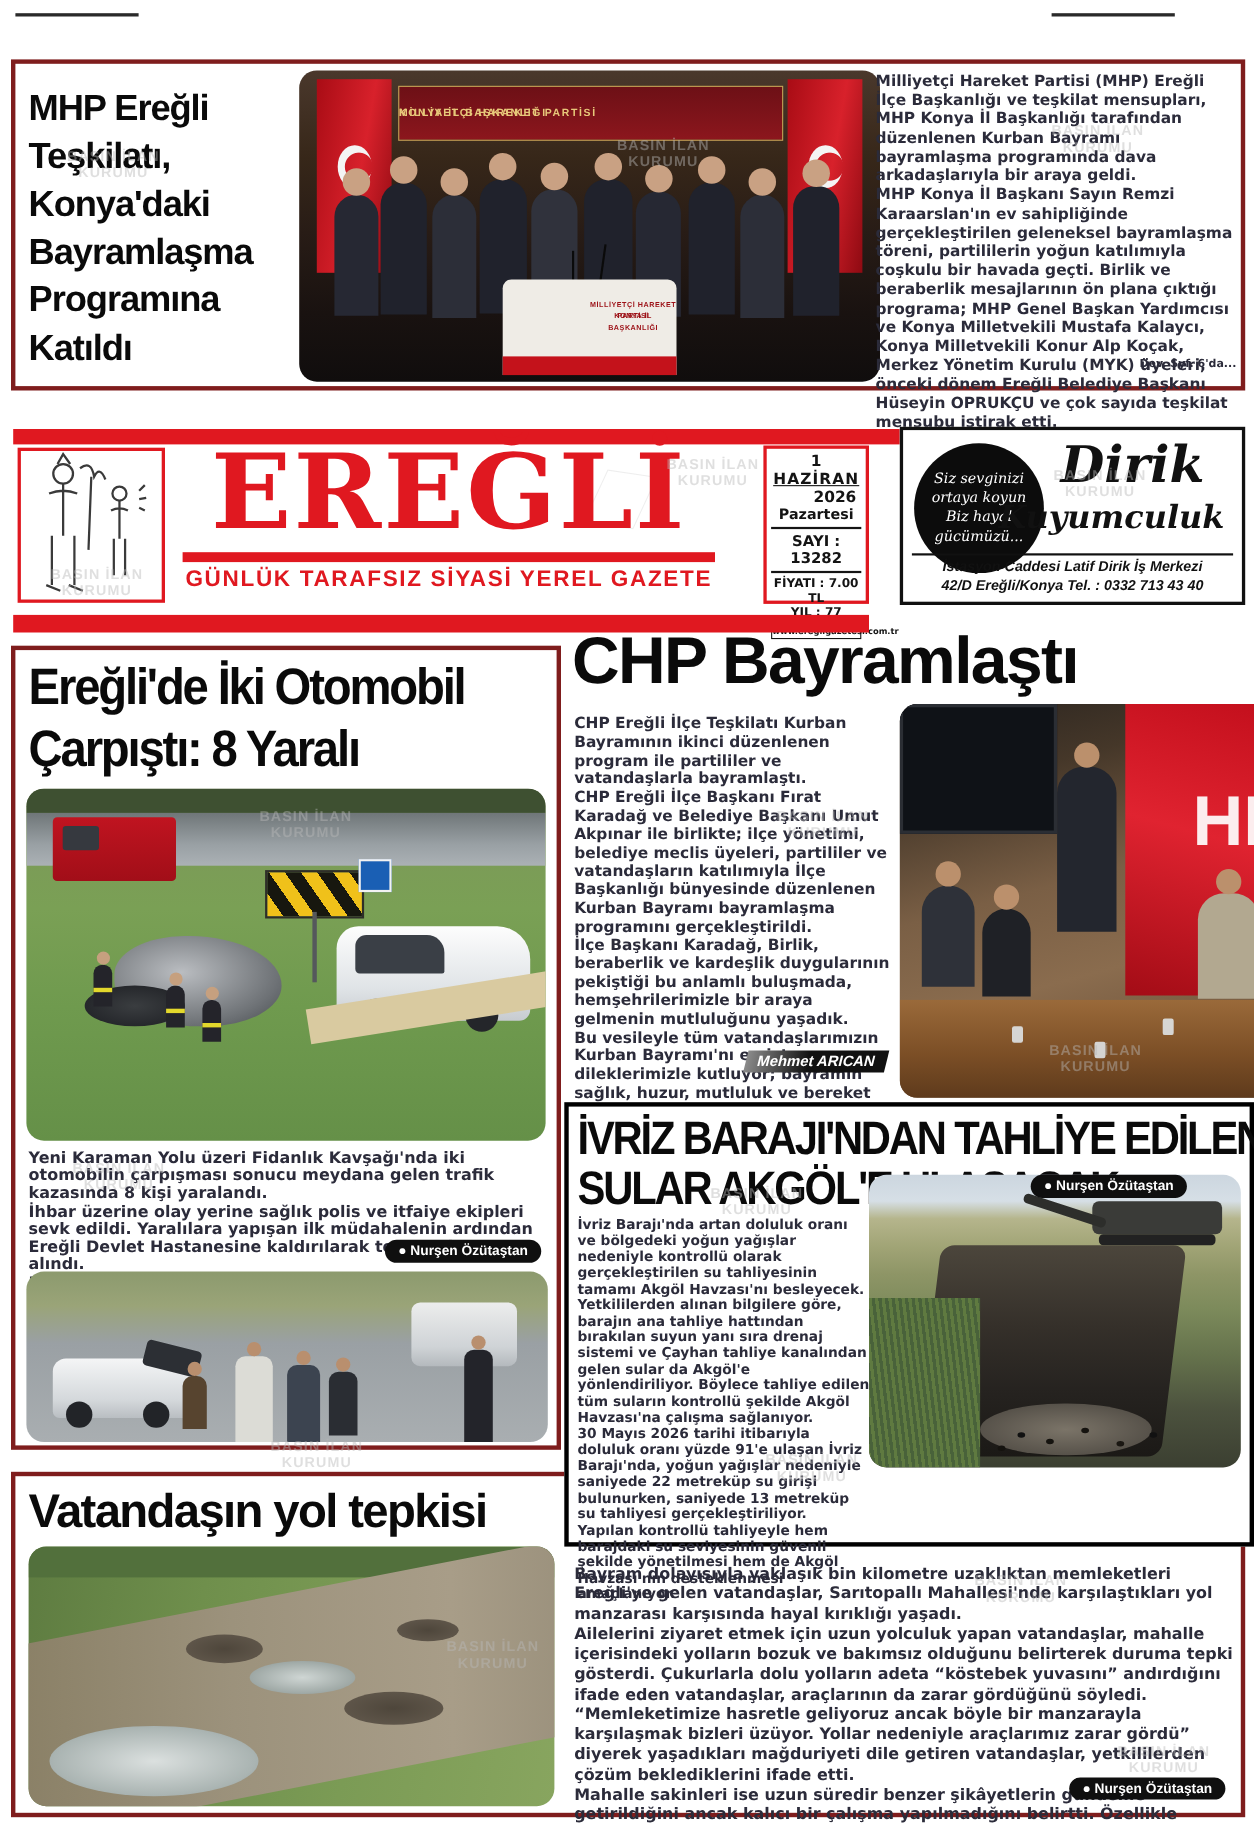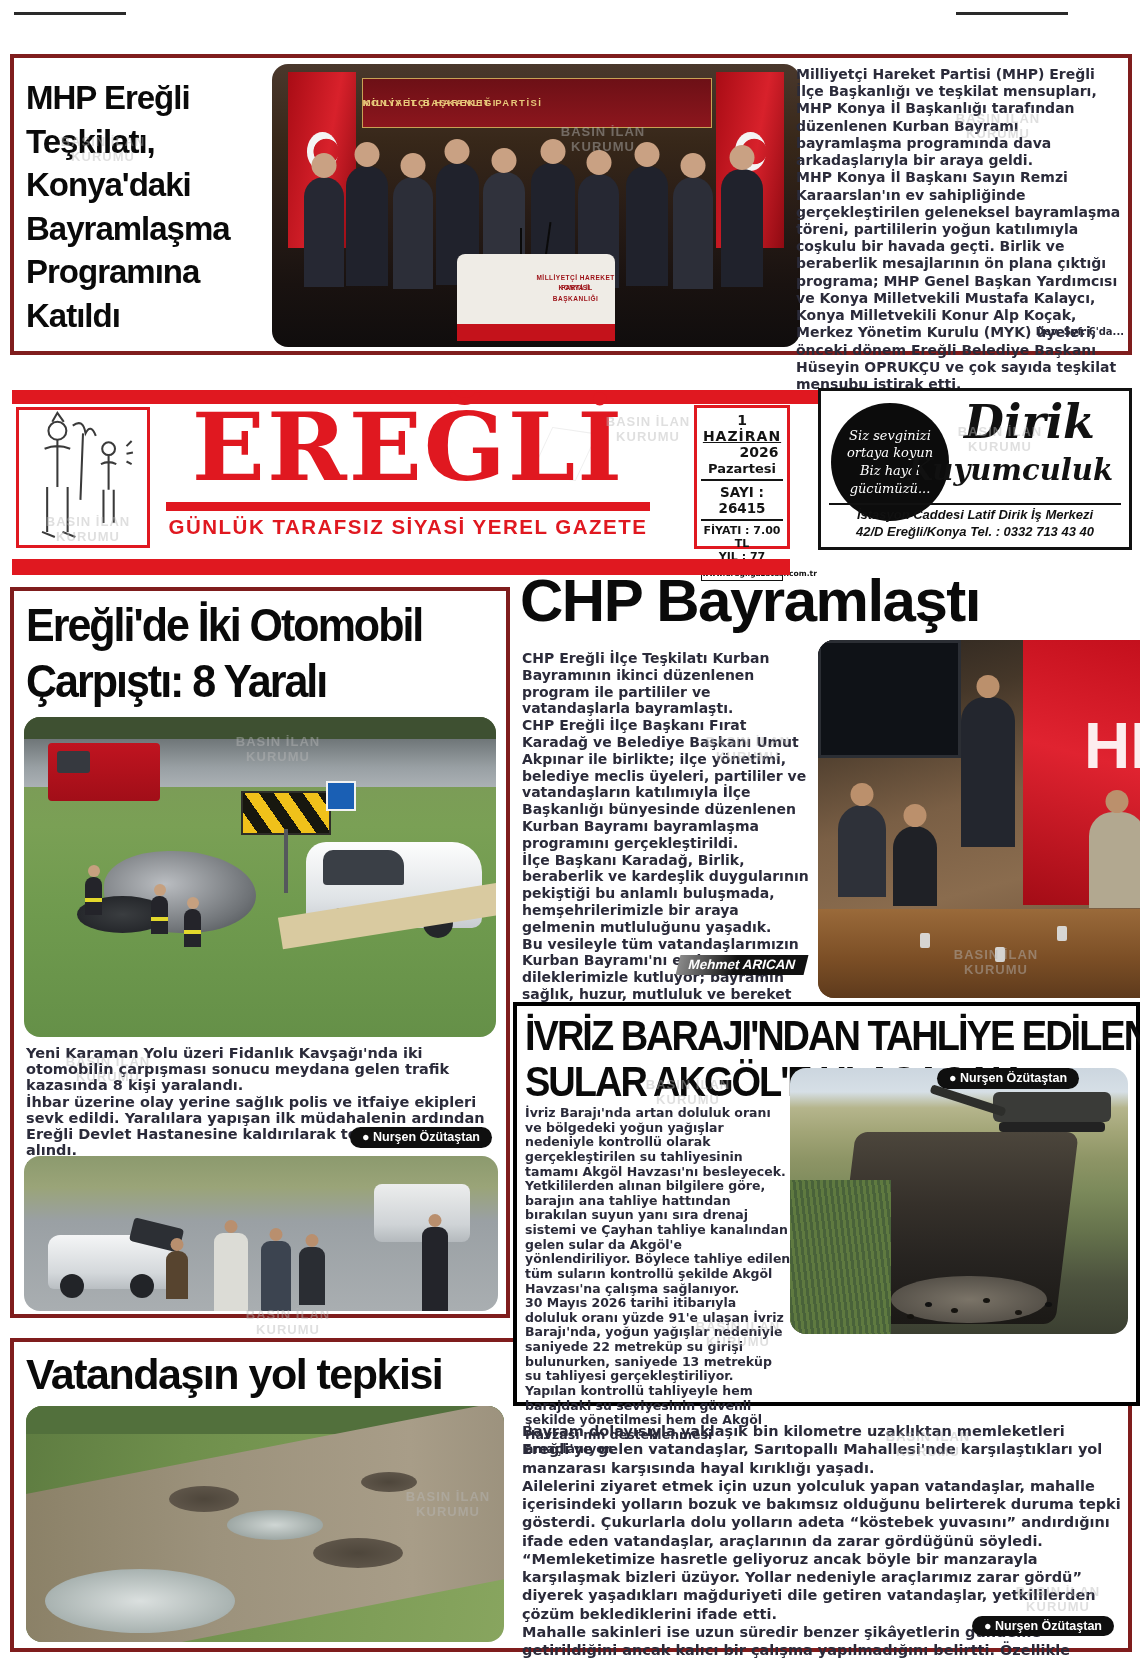--- a/index.html
+++ b/index.html
@@ -207,21 +207,21 @@
     <div style="height:9px;background:#e01820;margin:6px 8px 4px 8px;"></div>
     <div class="tagline">GÜNLÜK TARAFSIZ SİYASİ YEREL GAZETE</div>
   </div>
 
   <div class="datebox" style="left:694px;top:405px;width:96px;height:144px;">
     <div style="font:bold 14px 'DejaVu Sans';margin-top:4px;">1</div>
     <div style="font:bold 14px 'DejaVu Sans';letter-spacing:1px;text-decoration:underline;">HAZİRAN</div>
     <div style="font:bold 14px 'DejaVu Sans';padding-left:34px;">2026</div>
     <div style="font:bold 13px 'DejaVu Sans';margin-top:1px;">Pazartesi</div>
     <div class="hr"></div>
-    <div style="font:bold 13.5px 'DejaVu Sans';">SAYI : 26415</div>
+    <div style="font:bold 13.5px 'DejaVu Sans';">SAYI : 13282</div>
     <div class="hr"></div>
     <div style="font:bold 11px 'DejaVu Sans';">FİYATI : 7.00 TL</div>
     <div style="font:bold 11px 'DejaVu Sans';">YIL : 77</div>
     <div class="webbox">www.eregligazetesi.com.tr</div>
   </div>
 
   <div class="adbox" style="left:818px;top:388px;width:314px;height:162px;">
     <div class="adcircle">Siz sevginizi ortaya koyun Biz hayal gücümüzü...</div>
     <div class="abs script1" style="right:34px;top:4px;">Dirik</div>
     <div class="abs script2" style="right:16px;top:62px;">Kuyumculuk</div>

